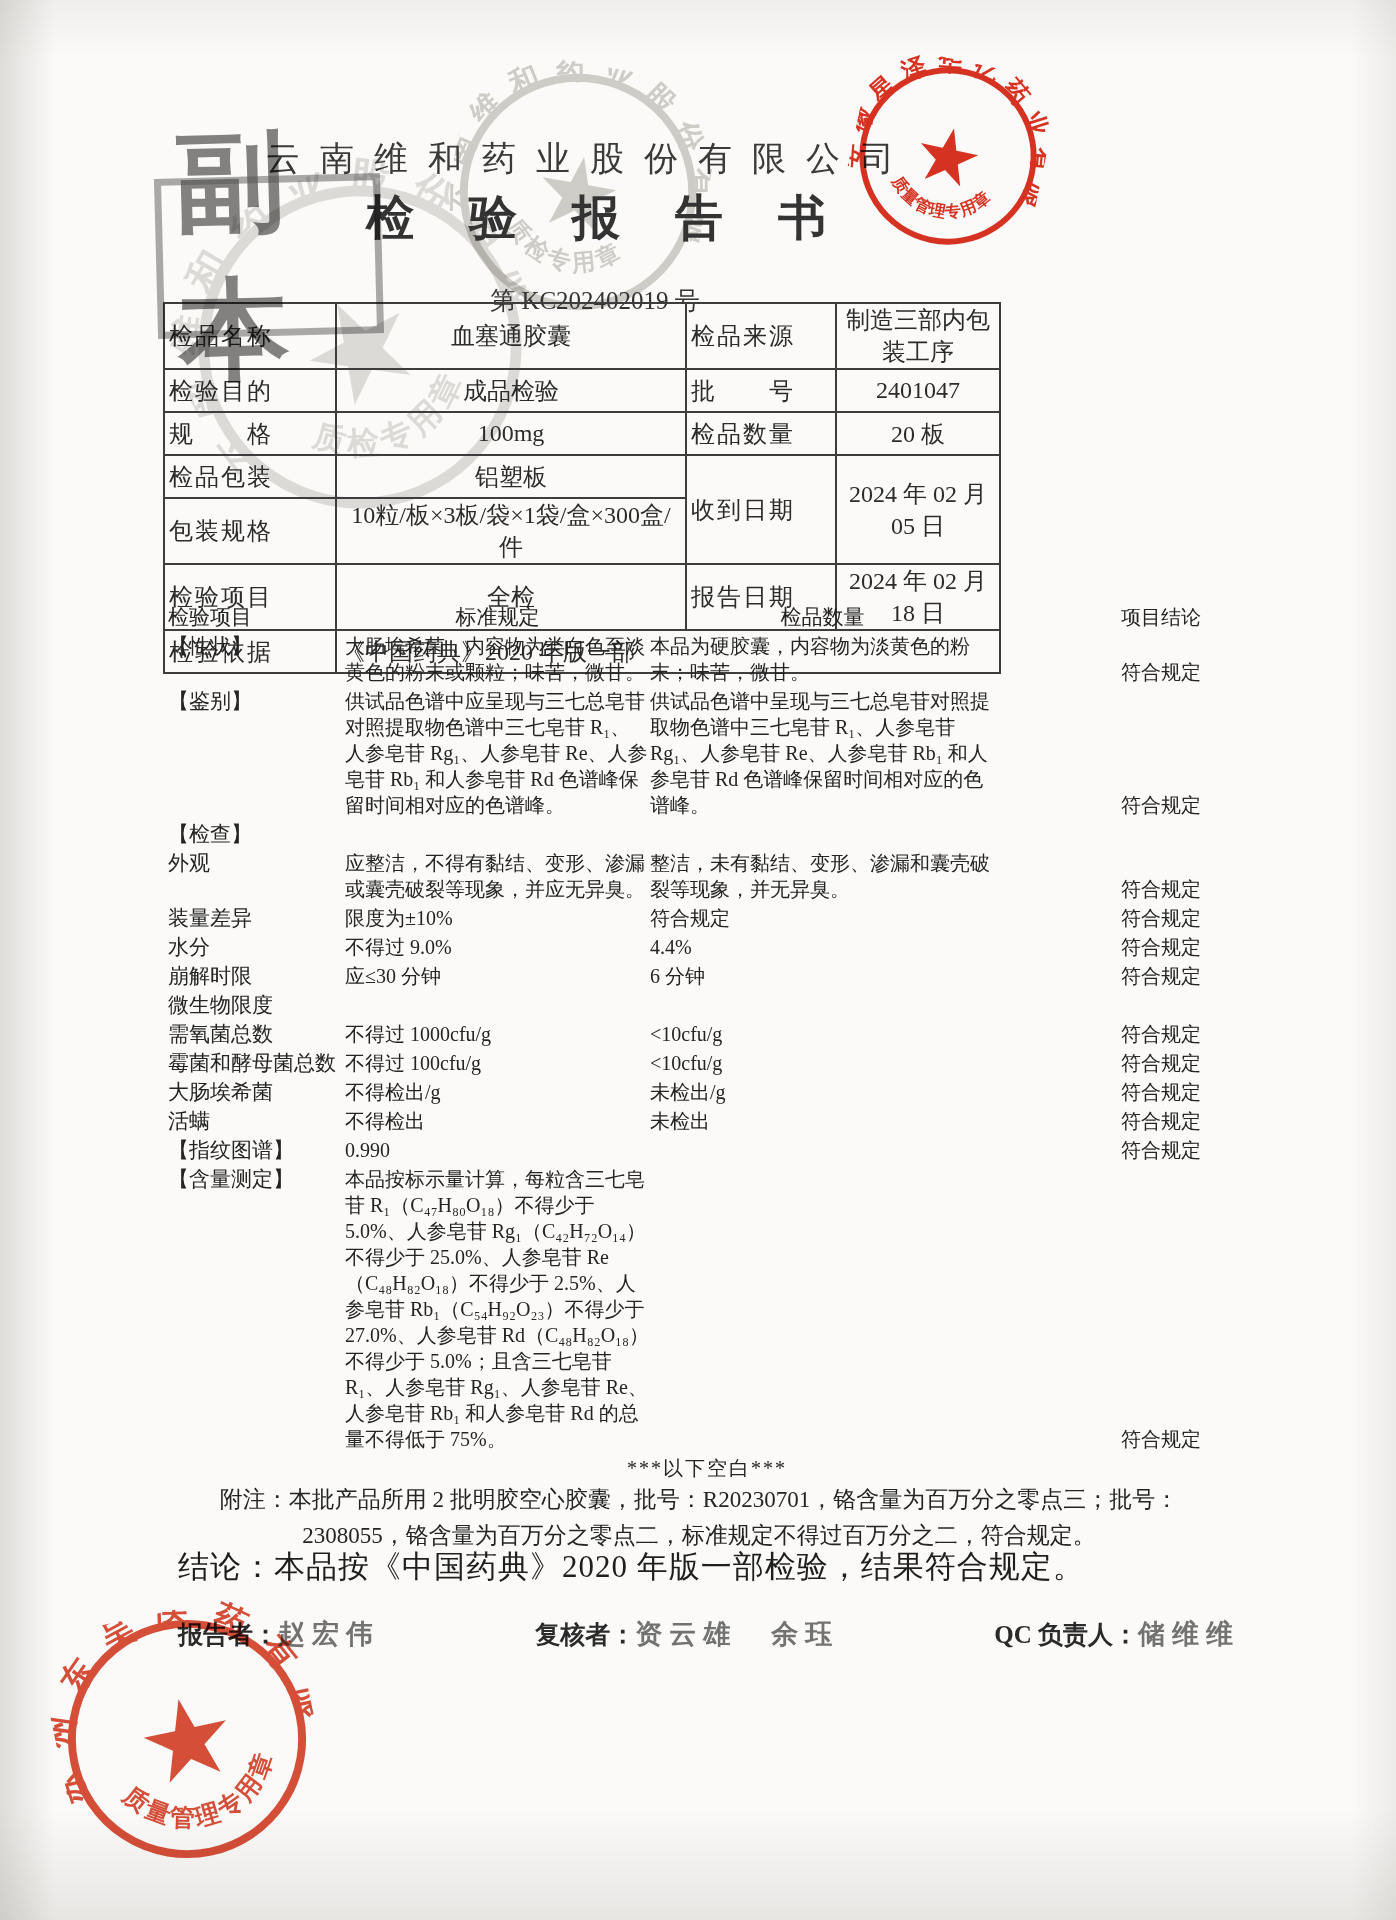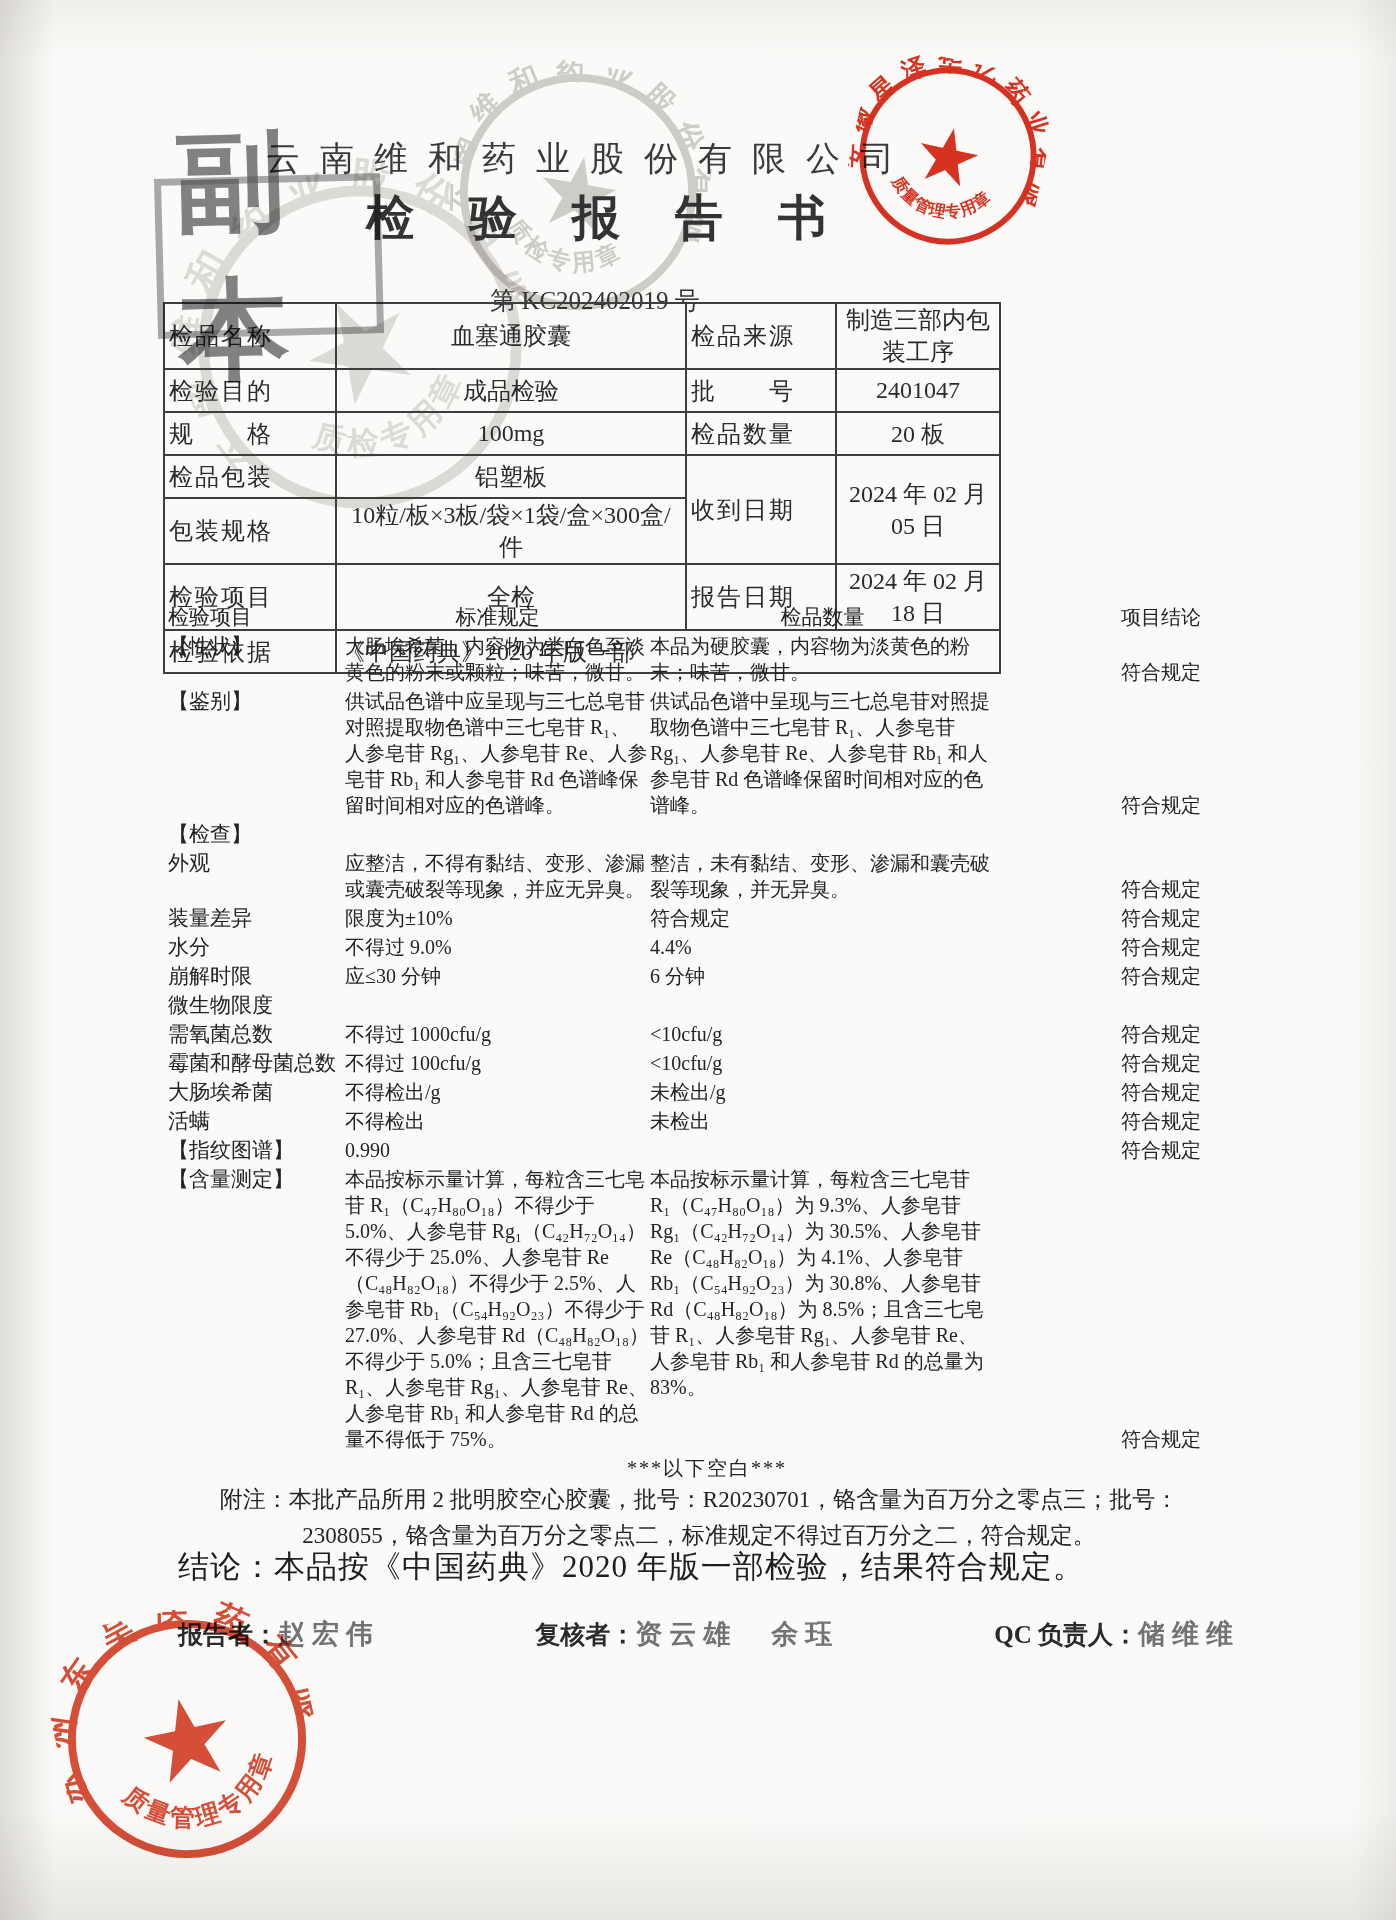--- a/index.html
+++ b/index.html
@@ -224,21 +224,20 @@
         <div class="r-concl">符合规定</div>
       </div>
       <div class="r-row">
         <div class="r-name">【指纹图谱】</div>
         <div class="r-res vb">0.990</div>
         <div class="r-concl">符合规定</div>
       </div>
       <div class="r-row">
         <div class="r-name">【含量测定】</div>
         <div class="r-std">本品按标示量计算，每粒含三七皂苷 R₁（C₄₇H₈₀O₁₈）不得少于 5.0%、人参皂苷 Rg₁（C₄₂H₇₂O₁₄）不得少于 25.0%、人参皂苷 Re（C₄₈H₈₂O₁₈）不得少于 2.5%、人参皂苷 Rb₁（C₅₄H₉₂O₂₃）不得少于 27.0%、人参皂苷 Rd（C₄₈H₈₂O₁₈）不得少于 5.0%；且含三七皂苷 R₁、人参皂苷 Rg₁、人参皂苷 Re、人参皂苷 Rb₁ 和人参皂苷 Rd 的总量不得低于 75%。</div>
-        <div class="r-res">本品按标示量计算，每粒含三七皂苷 R₁（C₄₇H₈₀O₁₈）为 9.3%、人参皂苷 Rg₁（C₄₂H₇₂O₁₄）为 30.5%、人参皂苷 Re（C₄₈H₈₂O₁₈）为 4.1%、人参皂苷 Rb₁（C₅₄H₉₂O₂₃）为 30.8%、人参皂苷 Rd（C₄₈H₈₂O₁₈）为 8.5%；且含三七皂苷 R₁、人参皂苷 Rg₁、人参皂苷 Re、人参皂苷 Rb₁ 和人参皂苷 Rd 的总量为 83%。</div>
         <div class="r-concl">符合规定</div>
       </div>
 
       <div class="blank-note">***以下空白***</div>
     </div>
 
     <div class="note">附注：本批产品所用 2 批明胶空心胶囊，批号：R20230701，铬含量为百万分之零点三；批号：2308055，铬含量为百万分之零点二，标准规定不得过百万分之二，符合规定。</div>
     <div class="conclusion">结论：本品按《中国药典》2020 年版一部检验，结果符合规定。</div>
 
     <div class="signatures">

